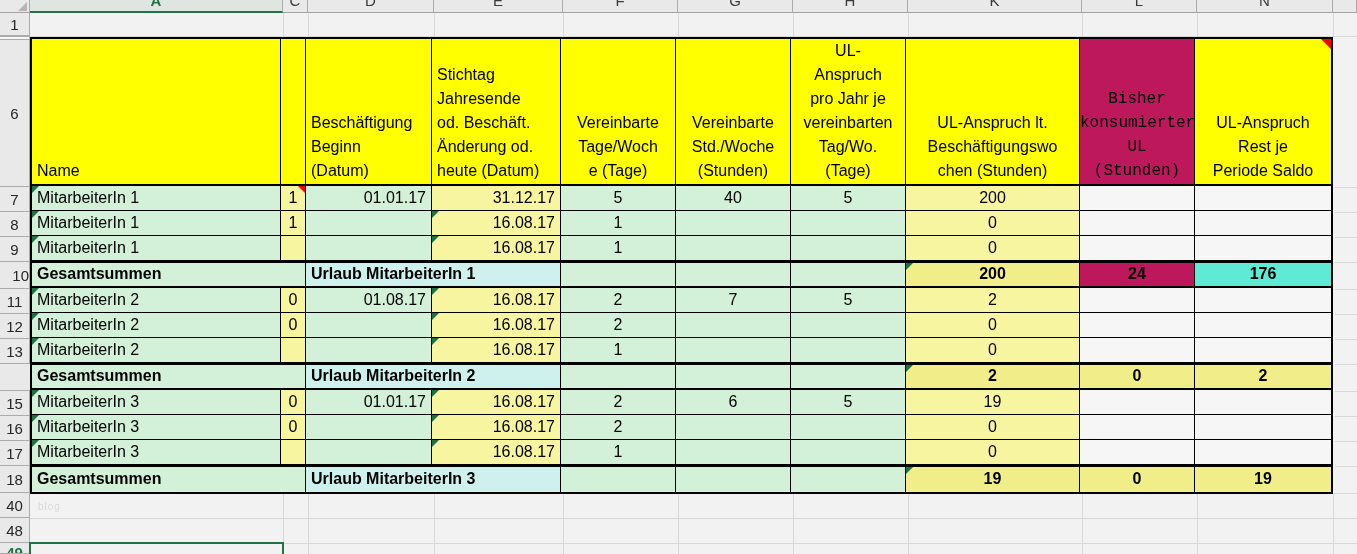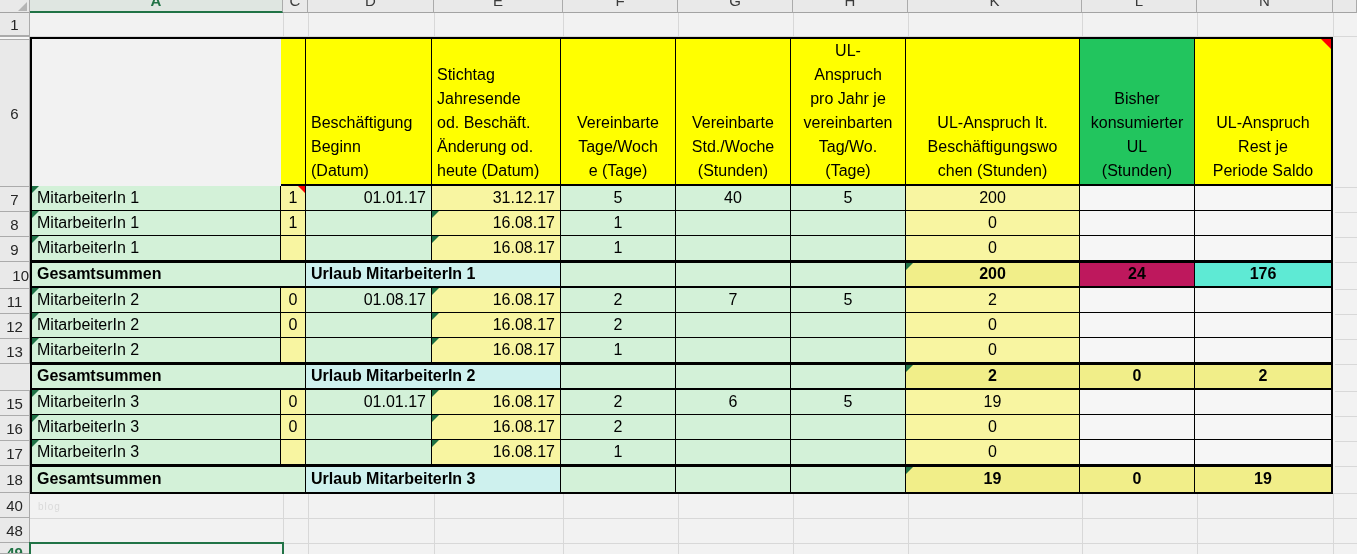--- a/index.html
+++ b/index.html
@@ -146,20 +146,23 @@
         <span>40</span>
       </div>
       <div class="rowh" style="height: 25px;">
         <span>48</span>
       </div>
       <div class="rowh sel" style="height: 11px;">
         <span>49</span>
       </div>
     </div>
   <div id="grid" style="grid-template-columns: 249px 25px 126px 129px 115px 115px 115px 174px 115px 136px; grid-template-rows: 147px 25px 25px 25px 27px 25px 25px 25px 27px 25px 25px 25px 27px;">
+      <div class="cell al hc" style="background: rgb(255, 255, 0); grid-area: 1 / 1 / auto / span 1;">
+        <span class="ctext">Name</span>
+      </div>
       <div class="cell ac hc" style="background: rgb(255, 255, 0); grid-area: 1 / 2 / auto / span 1;">
         <span class="ctext"></span>
       </div>
       <div class="cell al hc" style="background: rgb(255, 255, 0); grid-area: 1 / 3 / auto / span 1;">
         <span class="ctext">Beschäftigung
 Beginn
 (Datum)</span>
       </div>
       <div class="cell al hc" style="background: rgb(255, 255, 0); grid-area: 1 / 4 / auto / span 1;">
         <span class="ctext">Stichtag
@@ -184,21 +187,21 @@
 pro Jahr je
 vereinbarten
 Tag/Wo.
 (Tage)</span>
       </div>
       <div class="cell ac hc" style="background: rgb(255, 255, 0); grid-area: 1 / 8 / auto / span 1; text-align: center;">
         <span class="ctext">UL-Anspruch lt.
 Beschäftigungswo
 chen (Stunden)</span>
       </div>
-      <div class="cell ac hc" style="background: #22c55e; grid-area: 1 / 9 / auto / span 1;">
+      <div class="cell ac hc" style="background: #be185d; grid-area: 1 / 9 / auto / span 1; font-family: Liberation Mono, monospace;">
         <span class="ctext">Bisher
 konsumierter
 UL
 (Stunden)</span>
       </div>
       <div class="cell ac hc lastcol" style="background: rgb(255, 255, 0); grid-area: 1 / 10 / auto / span 1;">
         <span class="ctext">UL-Anspruch
 Rest je
 Periode Saldo</span>
         <span class="ind-rtr big"></span>

